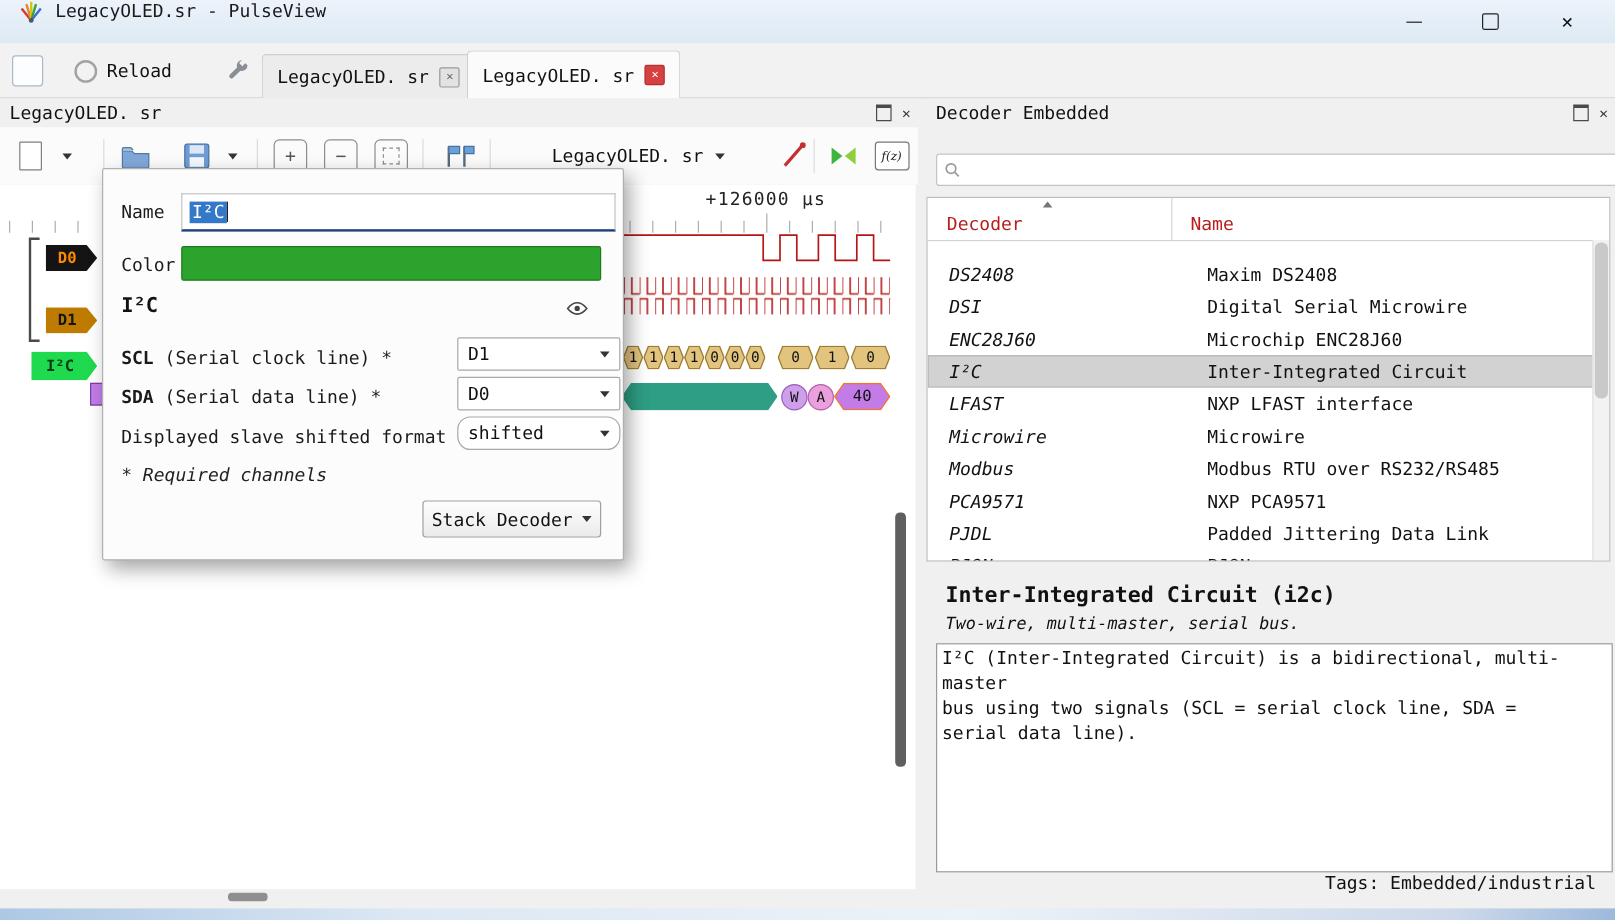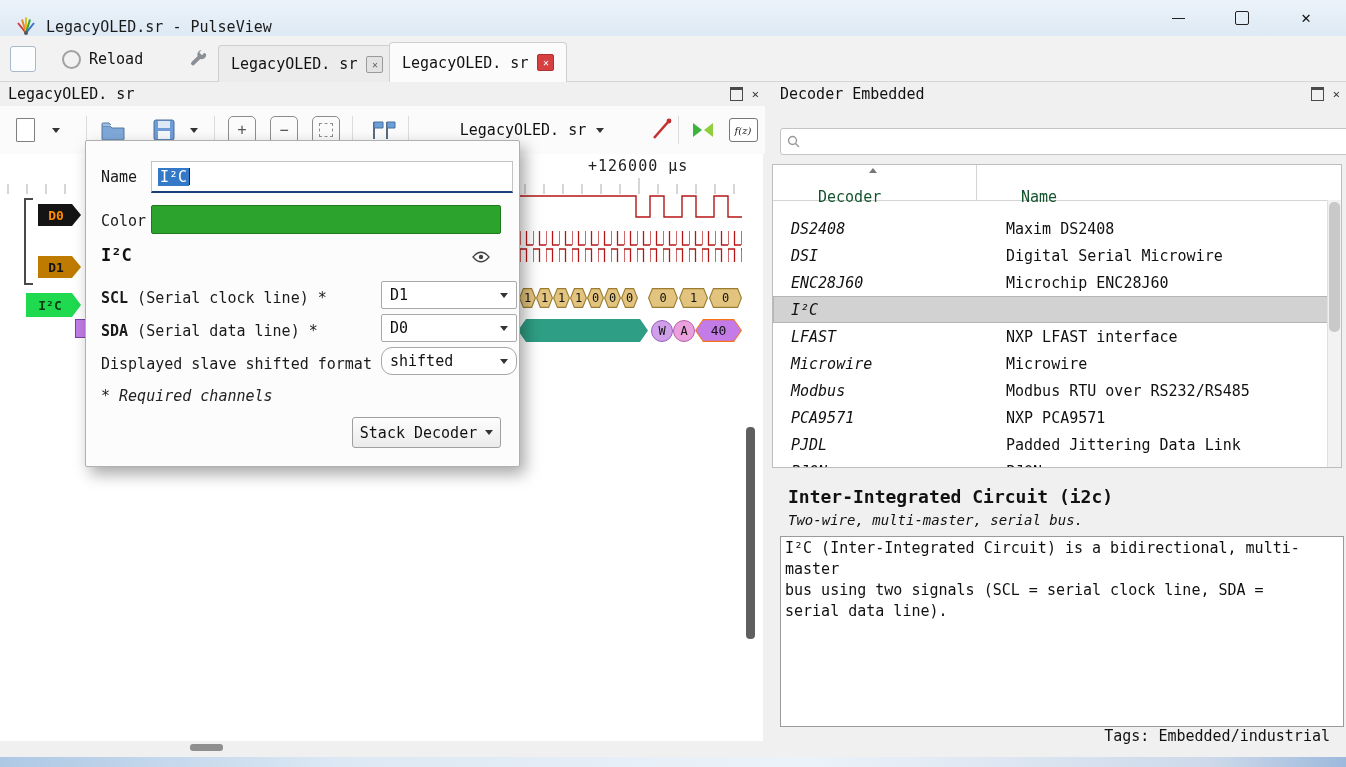--- a/index.html
+++ b/index.html
@@ -1,18 +1,18 @@
 <!DOCTYPE html>
 <html><head>
 <meta charset="utf-8">
 <style>
   html,body{margin:0;padding:0;width:1346px;height:767px;overflow:hidden;}
   body{position:relative;font-family:"DejaVu Sans Mono","Liberation Mono",monospace;font-size:15px;color:#111;background:#f0f0f0;}
   
-  .titlebar{position:absolute;left:0;top:0;width:1346px;height:36px;background:linear-gradient(#ecf3fa,#dde9f4);display:flex;align-items:flex-end;}
+  .titlebar{position:absolute;left:0;top:0;width:1346px;height:36px;background:linear-gradient(#ecf3fa,#dde9f4);display:flex;align-items:flex-start;}
   .titlebar .title{margin-left:10px;font-size:15px;color:#1a1a1a;}
   .win-controls{position:absolute;right:8px;top:0;height:36px;display:flex;}
   .wc{width:64px;height:36px;display:flex;align-items:center;justify-content:center;cursor:default;}
   .wc-min-glyph{width:13px;height:0;border-top:1.6px solid #222;}
   .wc-max-glyph{width:12px;height:12px;border:1.5px solid #222;border-radius:2px;}
   .wc-close-glyph{font-size:16px;color:#111;line-height:16px;}
   
   .tabbar{position:absolute;left:0;top:36px;width:1346px;height:45px;background:#f2f2f2;border-bottom:1px solid #d6d6d6;}
   .session-icon{position:absolute;left:10px;top:10px;width:24px;height:24px;border:1px solid #a9b8cb;border-radius:3px;background:#fbfdff;}
   .reload-btn{position:absolute;left:52px;top:8px;height:30px;display:flex;align-items:center;gap:8px;padding:0 10px;}
@@ -73,21 +73,21 @@
   .qcombo{position:absolute;width:118px;height:26px;background:#fff;border:1px solid #a8a8a8;border-radius:2px;display:flex;align-items:center;padding:0 8px;}
   .qcombo .dcaret{position:absolute;right:8px;}
   .note-italic{position:absolute;left:15px;top:246px;font-style:italic;color:#222;}
   .stack-btn{position:absolute;left:266px;top:276px;width:147px;height:29px;border:1px solid #9f9f9f;border-radius:3px;background:linear-gradient(#fdfdfd,#ebebeb);display:flex;align-items:center;justify-content:center;gap:8px;font-size:15px;}
   
   .search-box{position:absolute;left:780px;top:128px;width:558px;height:25px;background:#fff;border:1px solid #c4c4c4;border-radius:3px;display:flex;align-items:center;padding:0 6px;gap:5px;}
   .search-box input{border:none;outline:none;flex:1;font:inherit;background:transparent;}
   .dtable{position:absolute;left:772px;top:164px;width:568px;height:302px;background:#fff;border:1px solid #bdbdbd;overflow:hidden;}
   .thead{position:absolute;left:0;top:0;width:100%;height:35px;background:#fff;border-bottom:1px solid #d4d4d4;}
   .thead .coldiv{position:absolute;left:203px;top:0;width:1px;height:35px;background:#d4d4d4;}
-  .th-label{position:absolute;top:23px;font-size:15px;color:#14532d;margin-left:29px;}
+  .th-label{position:absolute;top:13px;font-size:15px;color:#b91c1c;}
   .sort-caret{position:absolute;left:96px;top:3px;width:0;height:0;border-left:4px solid transparent;border-right:4px solid transparent;border-bottom:5px solid #777;}
   .tbody{position:absolute;left:0;top:50px;width:100%;}
   .trow{position:relative;height:27px;display:flex;align-items:center;}
   .trow.selected{background:#d2d2d2;box-shadow:inset 0 0 0 1px #b5b5b5;}
   .tcell{white-space:nowrap;overflow:hidden;}
   .tcell.c1{width:203px;padding-left:18px;font-style:italic;}
   .tcell.c2{flex:1;padding-left:12px;}
   .tbl-scroll-track{position:absolute;right:0;top:35px;width:13px;height:267px;background:#f2f2f2;border-left:1px solid #e0e0e0;}
   .tbl-scroll-thumb{position:absolute;right:1px;top:37px;width:11px;height:130px;background:#c9c9c9;border-radius:5px;}
   .info-title{position:absolute;left:788px;top:486px;font-size:18px;font-weight:bold;}
@@ -393,20 +393,21 @@
       <div class="trow">
           <div class="tcell c1">DSI</div>
           <div class="tcell c2">Digital Serial Microwire</div>
         </div>
       <div class="trow">
           <div class="tcell c1">ENC28J60</div>
           <div class="tcell c2">Microchip ENC28J60</div>
         </div>
       <div class="trow selected">
           <div class="tcell c1">I²C</div>
+          <div class="tcell c2">Inter-Integrated Circuit</div>
         </div>
       <div class="trow">
           <div class="tcell c1">LFAST</div>
           <div class="tcell c2">NXP LFAST interface</div>
         </div>
       <div class="trow">
           <div class="tcell c1">Microwire</div>
           <div class="tcell c2">Microwire</div>
         </div>
       <div class="trow">

